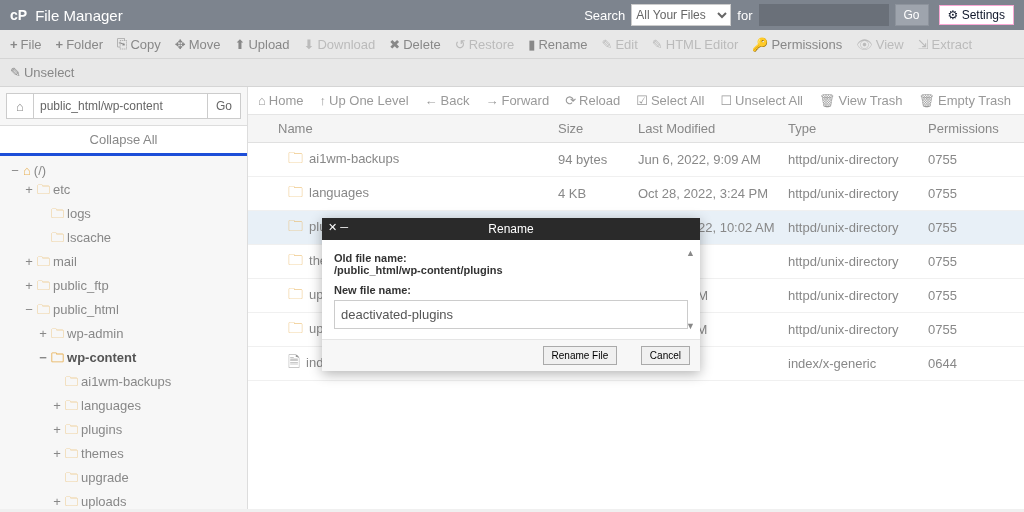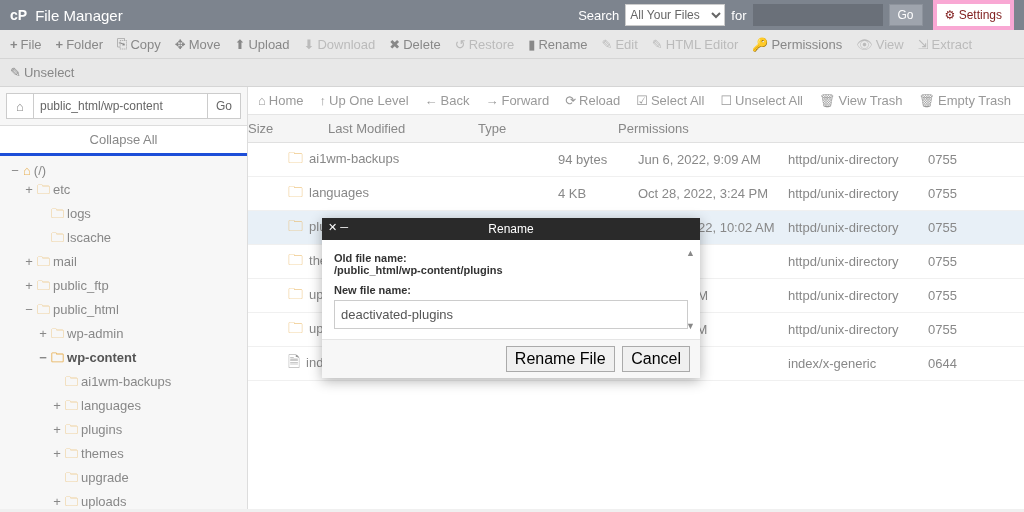--- a/index.html
+++ b/index.html
@@ -6,21 +6,21 @@
 body { width: 1024px; height: 512px; overflow: hidden; background: #f0f0f0; color: #888; font-size: 13px; position: relative; }
 .topbar { background: #7d848e; height: 30px; display: flex; align-items: center; padding: 0 10px; color: #fff; }
 .cp-logo { font-size: 14px; margin-right: 8px; font-weight: bold; }
 .title { font-size: 15px; flex: 0 0 auto; }
 .topbar-spacer { flex: 1; }
 .search-label { color: #fff; margin-right: 6px; font-size: 13px; }
 .search-select { background: #fff; border: 1px solid #ccc; height: 22px; font-size: 12px; width: 100px; color: #666; }
 .for-label { color: #fff; margin: 0 6px; }
 .search-input { height: 22px; width: 130px; border: 1px solid #6a7079; background: #6a7079; padding: 0 4px; }
 .go-btn { height: 22px; background: #9ea4ad; border: 1px solid #8d939c; color: #fff; padding: 0 8px; margin-left: 6px; font-size: 12px; cursor: pointer; }
-.settings-btn { height: 30px; background: #fff; border: 4px solid #f9a8d4; color: #7f1d1d; padding: 0 8px; margin-left: 10px; font-size: 12px; cursor: pointer; }
+.settings-btn { height: 20px; background: #fff; border: 1px solid #f9a8d4; color: #0f172a; padding: 0 8px; margin-left: 10px; font-size: 12px; cursor: pointer; }
 .toolbar { background: #e8e8e8; border-bottom: 1px solid #d5d5d5; padding: 6px 10px; display: flex; flex-wrap: wrap; gap: 14px; align-items: center; }
 .tool { color: #888; font-size: 13px; cursor: pointer; display: flex; align-items: center; gap: 3px; }
 .tool.disabled { color: #bbb; }
 .tool .ic { font-weight: bold; }
 .toolbar2 { background: #e8e8e8; border-bottom: 1px solid #d5d5d5; padding: 6px 10px; }
 .main { display: flex; height: calc(100% - 90px); }
 .sidebar { width: 248px; background: #f7f7f7; border-right: 1px solid #ddd; display: flex; flex-direction: column; }
 .pathbar { display: flex; padding: 6px; gap: 0; border-bottom: 1px solid #ddd; }
 .home-ic { width: 28px; height: 26px; border: 1px solid #ccc; background: #fff; display: flex; align-items: center; justify-content: center; color: #888; }
 .path-input { flex: 1; height: 26px; border: 1px solid #ccc; border-left: none; padding: 0 6px; font-size: 12px; color: #666; }
@@ -46,21 +46,21 @@
 .row .file-ic { color: #999; margin: 0 6px 0 10px; font-size: 15px; }
 .modal-overlay { position: absolute; top: 218px; left: 322px; width: 378px; background: #fff; box-shadow: 0 3px 12px rgba(0,0,0,.3); z-index: 100; }
 .modal-title { background: #2a2a2a; color: #fff; padding: 4px 8px; text-align: center; font-size: 12px; position: relative; }
 .modal-close { position: absolute; left: 6px; top: 3px; color: #fff; cursor: pointer; font-size: 11px; }
 .modal-body { padding: 10px 12px; font-size: 11px; color: #333; position: relative; }
 .modal-body .lbl { font-weight: bold; margin-top: 2px; }
 .modal-body .val { font-weight: bold; margin-bottom: 8px; }
 .modal-input { width: 100%; padding: 6px; border: 1px solid #ccc; margin-top: 4px; font-size: 13px; color: #555; }
 .modal-scroll { position: absolute; right: 2px; top: 8px; bottom: 8px; width: 12px; display: flex; flex-direction: column; justify-content: space-between; color: #888; font-size: 9px; }
 .modal-footer { padding: 6px 10px; text-align: right; border-top: 1px solid #e5e5e5; background: #f7f7f7; }
-.modal-btn { padding: 3px 8px; border: 1px solid #aaa; background: #f0f0f0; font-size: 16px; cursor: pointer; margin-left: 4px; }
+.modal-btn { padding: 3px 8px; border: 1px solid #aaa; background: #f0f0f0; font-size: 10px; cursor: pointer; margin-left: 20px; }
 </style>
 </head>
 <body>
 
 <div class="topbar">
   <span class="cp-logo">cP</span>
   <span class="title">File Manager</span>
   <span class="topbar-spacer"></span>
   <span class="search-label">Search</span>
   <select class="search-select"><option>All Your Files</option></select>
@@ -195,20 +195,21 @@
       <span class="ct-item">
           <span>🗑</span>
           <span>View Trash</span>
         </span>
       <span class="ct-item">
           <span>🗑</span>
           <span>Empty Trash</span>
         </span>
     </div>
     <div class="table-header">
+      <div class="col-name">Name</div>
       <div class="col-size">Size</div>
       <div class="col-modified">Last Modified</div>
       <div class="col-type">Type</div>
       <div class="col-perm">Permissions</div>
     </div>
     <div id="rows">
         <div class="row">
           <div class="col-name"><span class="folder-ic">🗀</span><span>ai1wm-backups</span></div>
           <div class="col-size">94 bytes</div>
           <div class="col-modified">Jun 6, 2022, 9:09 AM</div>

